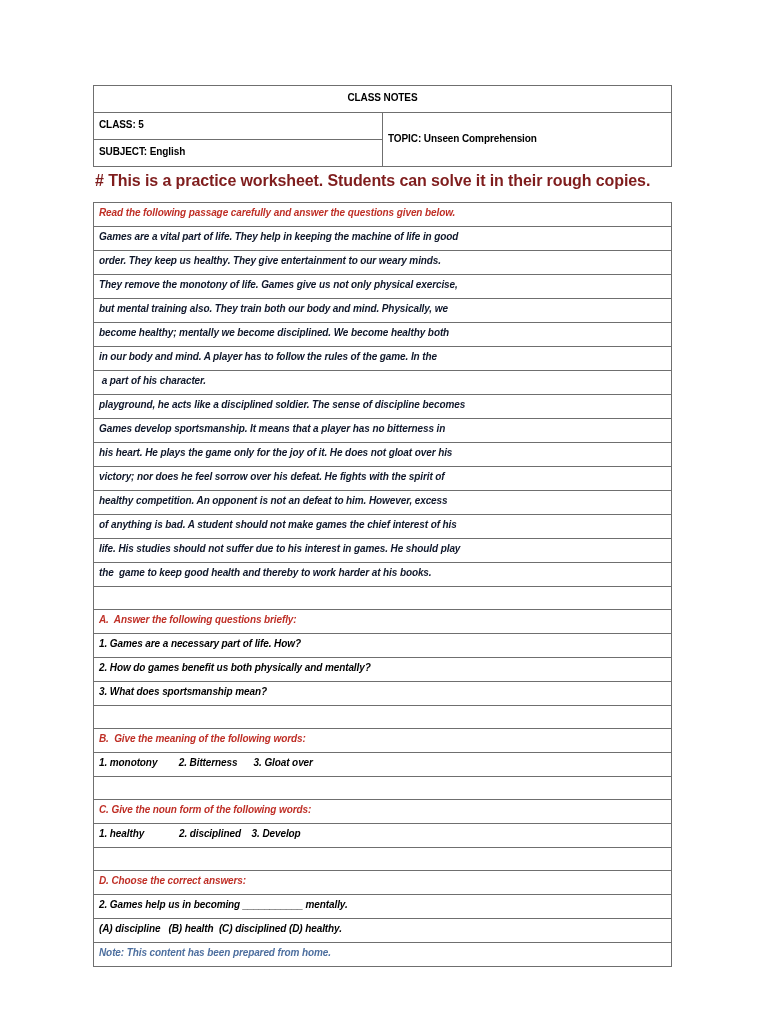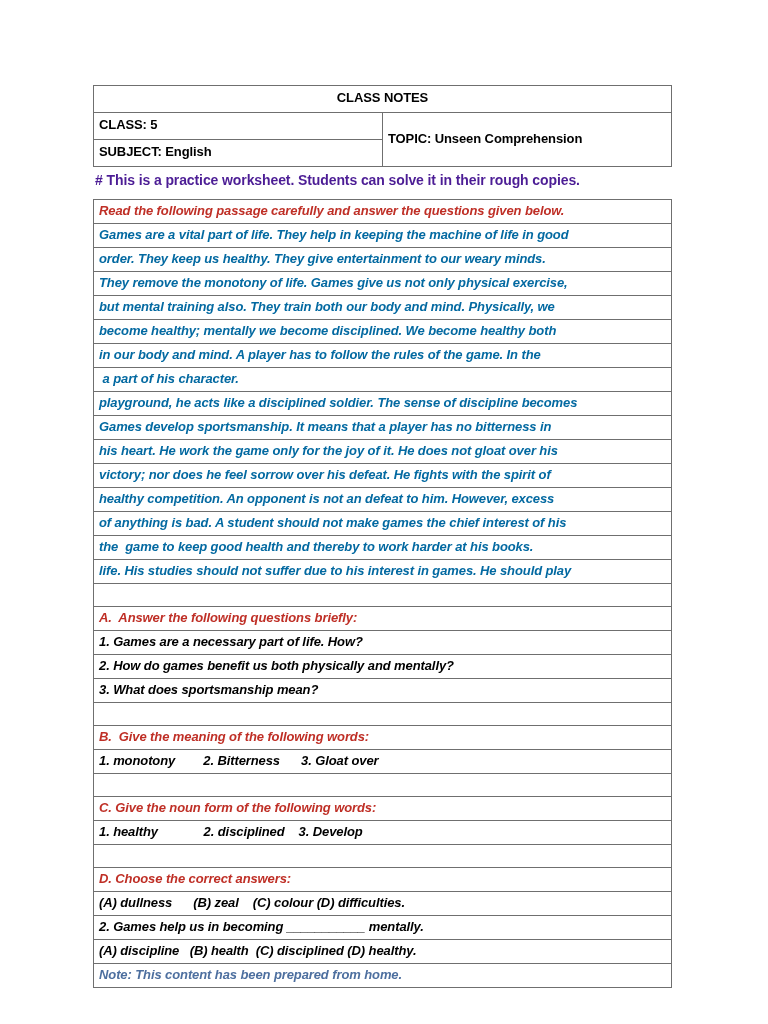--- a/index.html
+++ b/index.html
@@ -29,21 +29,21 @@
   .sheet {
     width: 579px;
     border-collapse: collapse;
     table-layout: fixed;
     border: 1.6px solid #3a3a3a;
   }
   .sheet td {
     border: 1px solid #6f6f6f;
     padding: 2px 5px 3px 5px;
     vertical-align: middle;
-    font-size: 13px;
+    font-size: 10px;
     line-height: 1.28;
     font-weight: bold;
     letter-spacing: -0.1px;
     white-space: pre-wrap;
   }
 
   
   .header-table td {
     height: 21px;
   }
@@ -53,23 +53,23 @@
     font-weight: bold;
   }
   .hdr-cell {
     font-size: 13.4px;
     font-weight: bold;
   }
 
   
   .worksheet-note {
     margin: 4px 0 10px 2px;
-    font-size: 14px;
-    font-weight: bold;
-    color: #4c1d95;
+    font-size: 16px;
+    font-weight: bold;
+    color: #7f1d1d;
     letter-spacing: -0.1px;
     line-height: 1.3;
   }
 
   
   .body-table {
     margin-top: 0;
     font-style: italic;
   }
   .body-table td {
@@ -77,21 +77,21 @@
   }
 
   .red {
     color: #bf2f26;
   }
   .blue {
     color: #4d6f9f;
   }
   .passage-line {
     font-weight: bold;
-    color: #0369a1;
+    color: #0f172a;
   }
   .blank-row td {
     height: 17px;
   }
 </style>
 </head>
 <body>
 
 <div class="page">
 
@@ -141,37 +141,37 @@
         <td class="passage-line"> a part of his character.</td>
       </tr>
       <tr>
         <td class="passage-line">playground, he acts like a disciplined soldier. The sense of discipline becomes</td>
       </tr>
 
       <tr>
         <td class="passage-line">Games develop sportsmanship. It means that a player has no bitterness in</td>
       </tr>
       <tr>
-        <td class="passage-line">his heart. He work the game only for the joy of it. He does not gloat over his</td>
+        <td class="passage-line">his heart. He plays the game only for the joy of it. He does not gloat over his</td>
       </tr>
       <tr>
         <td class="passage-line">victory; nor does he feel sorrow over his defeat. He fights with the spirit of</td>
       </tr>
       <tr>
         <td class="passage-line">healthy competition. An opponent is not an defeat to him. However, excess</td>
       </tr>
       <tr>
         <td class="passage-line">of anything is bad. A student should not make games the chief interest of his</td>
       </tr>
       <tr>
+        <td class="passage-line">life. His studies should not suffer due to his interest in games. He should play</td>
+      </tr>
+      <tr>
         <td class="passage-line">the  game to keep good health and thereby to work harder at his books.</td>
       </tr>
-      <tr>
-        <td class="passage-line">life. His studies should not suffer due to his interest in games. He should play</td>
-      </tr>
 
       <tr class="blank-row">
         <td>&nbsp;</td>
       </tr>
 
       <tr>
         <td class="red">A.  Answer the following questions briefly:</td>
       </tr>
       <tr>
         <td>1. Games are a necessary part of life. How?</td>
@@ -204,23 +204,20 @@
       <tr>
         <td>1. healthy             2. disciplined    3. Develop</td>
       </tr>
 
       <tr class="blank-row">
         <td>&nbsp;</td>
       </tr>
 
       <tr>
         <td class="red">D. Choose the correct answers:</td>
-      </tr>
-      <tr>
-        <td>(A) dullness      (B) zeal    (C) colour (D) difficulties.</td>
       </tr>
       <tr>
         <td>2. Games help us in becoming ___________ mentally.</td>
       </tr>
       <tr>
         <td>(A) discipline   (B) health  (C) disciplined (D) healthy.</td>
       </tr>
 
       <tr>
         <td class="blue">Note: This content has been prepared from home.</td>

